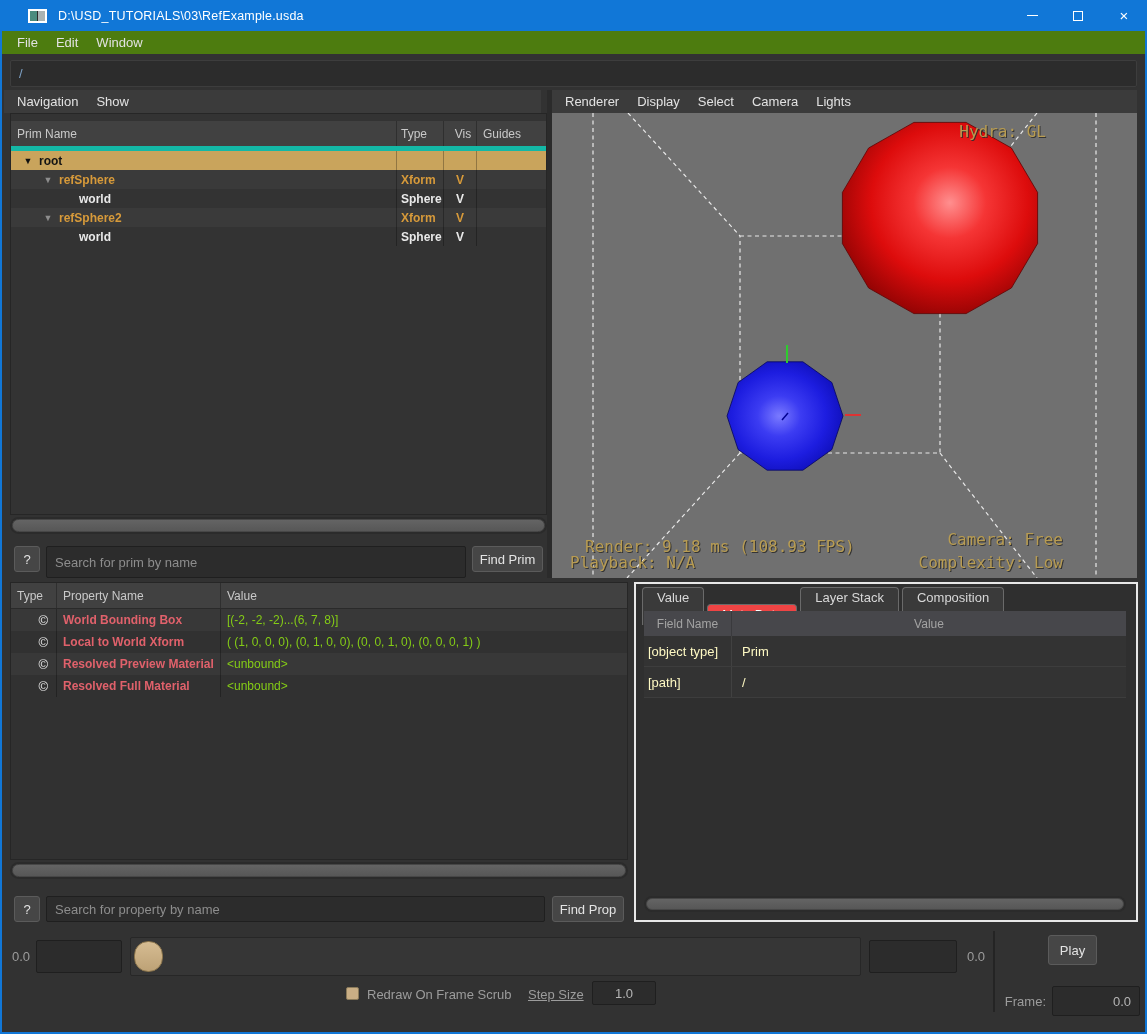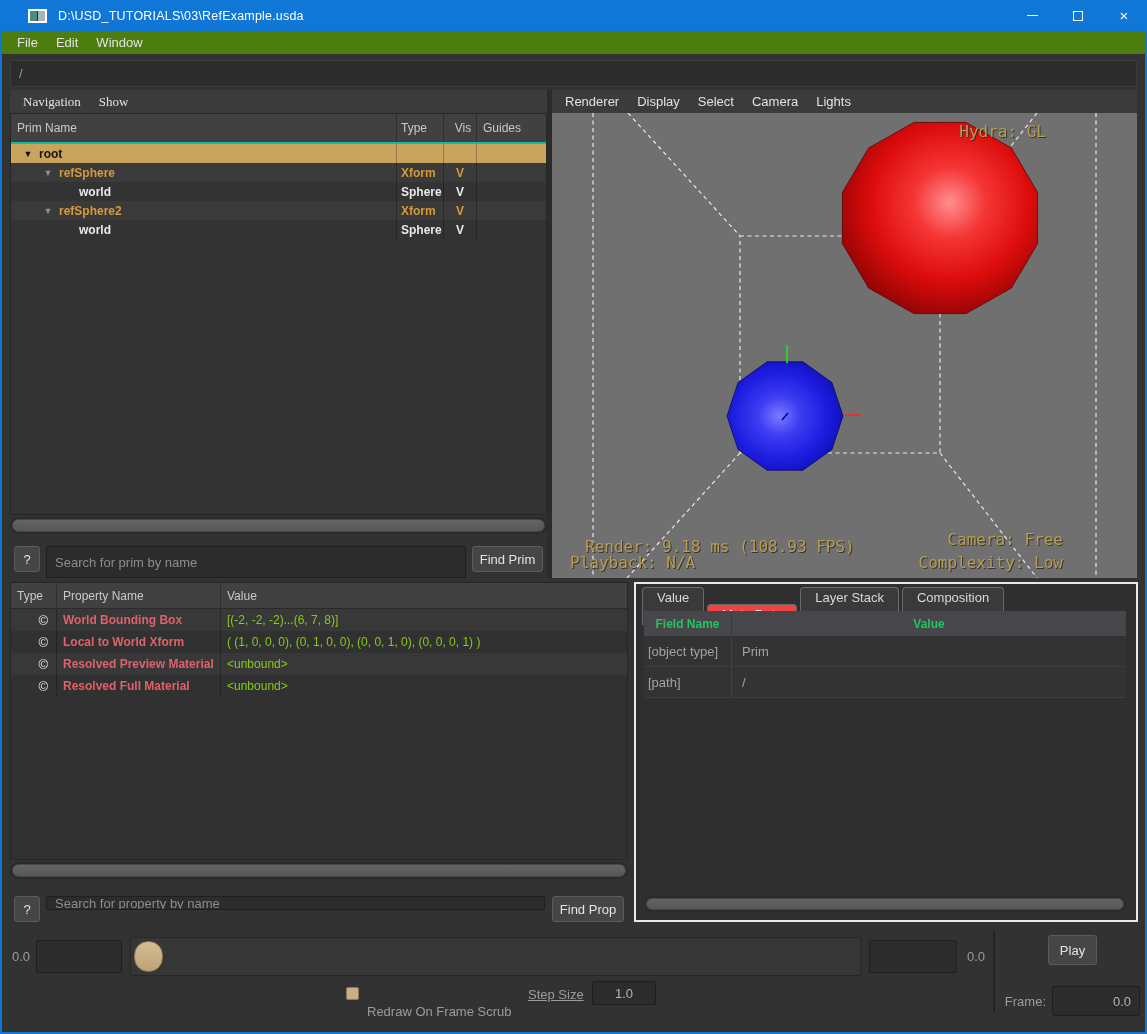--- a/index.html
+++ b/index.html
@@ -21,21 +21,21 @@
   .glyph-max { width:10px; height:10px; border:1px solid #fff; }
   .glyph-close { font-size:15px; line-height:1; color:#fff; }
   
   .menubar { position:absolute; left:0; top:31px; width:100%; height:23px; background:#4d7c0f; display:flex; align-items:center; padding-left:8px; }
   .menu-item { color:#e2e2e2; font-size:13px; padding:0 9px; }
   .panel-menubar { position:absolute; height:23px; background:#3b3b3b; display:flex; align-items:center; padding-left:4px; }
   
   .pathbar { position:absolute; left:10px; top:60px; width:1127px; height:27px; background:#2c2c2c; border:1px solid #3d3d3d; border-radius:2px; color:#7fa3c8; font-size:13px; padding:0 8px; font-family:"Liberation Sans",sans-serif; }
   
   .tree { position:absolute; left:10px; top:113px; width:537px; height:402px; background:#333333; border:1px solid #262626; overflow:hidden; }
-  .tree-header { display:flex; height:30px; background:#414141; border-bottom:2px solid #14b8a6; }
+  .tree-header { display:flex; height:30px; background:#414141; border-bottom:5px solid #14b8a6;margin-top:7px; }
   .hcell { font-size:12px; color:#c9c9c9; display:flex; align-items:center; padding-left:6px; border-right:1px solid #2f2f2f; }
   .tree-row { display:flex; height:19px; align-items:center; font-size:12px; font-weight:bold; color:#e9e9e9; }
   .tree-row.alt { background:#3a3a3a; }
   .tree-row.sel { background:#c9a45c; color:#141414; }
   .tree-row .cell { height:100%; display:flex; align-items:center; border-right:1px solid rgba(0,0,0,.28); }
   .c-name { width:386px; padding-left:6px; }
   .c-type { width:47px; padding-left:4px; }
   .c-vis  { width:33px; justify-content:center; }
   .c-guides { flex:1; border-right:none !important; }
   .indent { display:inline-block; height:1px; }
@@ -63,24 +63,24 @@
   .prop-row.alt { background:#383838; }
   .p-icon { width:46px; height:100%; display:flex; align-items:center; justify-content:flex-end; padding-right:8px; color:#eaeaea; font-size:13px; border-right:1px solid rgba(0,0,0,.28); }
   .p-name { width:164px; height:100%; display:flex; align-items:center; padding-left:6px; color:#e0616b; font-weight:bold; border-right:1px solid rgba(0,0,0,.28); }
   .p-value { flex:1; padding-left:6px; color:#84cc16; }
   
   .inspector { position:absolute; left:634px; top:582px; width:504px; height:340px; background:#2f2f2f; border:2px solid #e8e8e8; }
   .tabs { position:absolute; left:6px; top:3px; display:flex; gap:3px; }
   .tab { background:#3a3a3a; border:1px solid #6a6a6a; border-bottom:none; border-radius:4px 4px 0 0; color:#d8d8d8; font-size:13px; padding:2px 14px 3px 14px; }
   .tab.active { background:#ef4444; color:#ffffff;margin-top:17px; }
   .meta-table { position:absolute; left:8px; top:27px; right:10px; }
-  .meta-header { display:flex; height:25px; background:#47474b; color:#22c55e; font-size:12px; align-items:center;font-weight:bold; }
+  .meta-header { display:flex; height:25px; background:#47474b; color:#a3a3a3; font-size:12px; align-items:center; }
   .m-field { width:88px; display:flex; align-items:center; justify-content:center; height:100%; border-right:1px solid #3a3a3d; }
   .m-value { flex:1; display:flex; align-items:center; justify-content:center; height:100%; }
-  .meta-row { display:flex; height:31px; align-items:center; font-size:13px; color:#a3a3a3; background:#333333; border-bottom:1px solid #3d3d3d; }
+  .meta-row { display:flex; height:31px; align-items:center; font-size:13px; color:#fef9c3; background:#333333; border-bottom:1px solid #3d3d3d; }
   .meta-row .m-field { justify-content:flex-start; padding-left:4px; border-right:1px solid #414141; }
   .meta-row .m-value { justify-content:flex-start; padding-left:10px; }
   
   .tl-label { position:absolute; color:#9c9c9c; font-size:13px; }
   .tl-input { position:absolute; background:#2c2c2c; border:1px solid #1f1f1f; border-radius:2px; color:#b5b5b5; font-size:13px; font-family:"Liberation Sans",sans-serif; }
   .slider-track { position:absolute; left:130px; top:937px; width:731px; height:39px; background:#363636; border:1px solid #272727; border-radius:2px; }
   .slider-handle { position:absolute; left:3px; top:3px; width:29px; height:31px; background:linear-gradient(#d6bc92,#bda276); border:1px solid #8a744c; border-radius:14px; }
   .vdiv { position:absolute; left:993px; top:931px; width:2px; height:81px; background:#242424; }
   .play-btn { position:absolute; left:1048px; top:935px; width:49px; height:30px; }
   .checkbox { position:absolute; left:346px; top:987px; width:13px; height:13px; background:#c9ae85; border:1px solid #8a7a5a; border-radius:2px; }
@@ -112,21 +112,21 @@
   </div>
 
   <div class="menubar">
       <div class="menu-item">File</div>
       <div class="menu-item">Edit</div>
       <div class="menu-item">Window</div>
     </div>
 
   <input class="pathbar" value="/" style="">
 
-  <div class="panel-menubar" style="left:10px; top:90px; width:537px;font-family:Liberation Serif, serif;">
+  <div class="panel-menubar" style="left:4px; top:90px; width:537px;">
       <div class="menu-item">Navigation</div>
       <div class="menu-item">Show</div>
     </div>
 
   <div class="tree">
     <div class="tree-header">
       <div class="hcell c-name">Prim Name</div>
       <div class="hcell c-type">Type</div>
       <div class="hcell c-vis">Vis</div>
       <div class="hcell c-guides">Guides</div>
@@ -275,21 +275,21 @@
       </div>
   </div>
 
   <div class="hscroll" style="left:10px; top:862px; width:618px; height:17px;">
       <div class="thumb"></div>
     </div>
 
   <div class="btn" style="position:absolute; left:14px; top:896px; width:26px; height:26px;">
       <span>?</span>
     </div>
-  <input class="text-input" style="position: absolute; left: 46px; top: 896px; width: 499px; height: 14px;" placeholder="Search for property by name">
+  <input class="text-input" style="position: absolute; left: 46px; top: 896px; width: 499px; height: 26px;" placeholder="Search for property by name">
   <div class="btn" style="position:absolute; left:552px; top:896px; width:72px; height:26px;">
       <span>Find Prop</span>
     </div>
 
   <div class="inspector">
     <div class="tabs">
         <div class="tab">Value</div>
         <div class="tab active">Meta Data</div>
         <div class="tab">Layer Stack</div>
         <div class="tab">Composition</div>
@@ -322,20 +322,20 @@
   </div>
   <input class="tl-input" style="left: 869px; top: 940px; width: 88px; height: 33px;" value="">
   <div class="tl-label" style="left:967px; top:949px;">0.0</div>
   <div class="vdiv"></div>
   <div class="btn play-btn">
       <span>Play</span>
     </div>
   <div class="tl-label" style="left:1000px; top:994px; width:46px; text-align:right;">Frame:</div>
   <input class="tl-input" style="left: 1052px; top: 986px; width: 88px; height: 30px; text-align: right; padding-right: 8px;" value="0.0">
   <div class="checkbox"></div>
-  <div class="tl-label" style="left:367px; top:987px;margin-top:17px;">Redraw On Frame Scrub</div>
+  <div class="tl-label" style="left:367px; top:987px;">Redraw On Frame Scrub</div>
   <div class="tl-label" style="left:528px; top:987px;text-decoration:underline;">Step Size</div>
   <input class="tl-input" style="left: 592px; top: 981px; width: 64px; height: 24px; text-align: center;" value="1.0">
 
   <div class="border-strip" style="left:0; top:31px; width:2px; height:1003px;"></div>
   <div class="border-strip" style="left:1145px; top:31px; width:2px; height:1003px;"></div>
   <div class="border-strip" style="left:0; top:1032px; width:1147px; height:2px;"></div>
 </div>
 
 </body></html>

